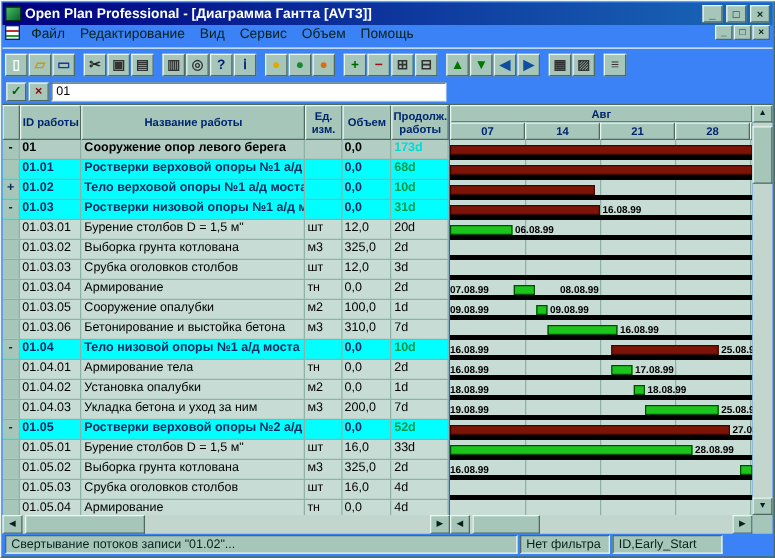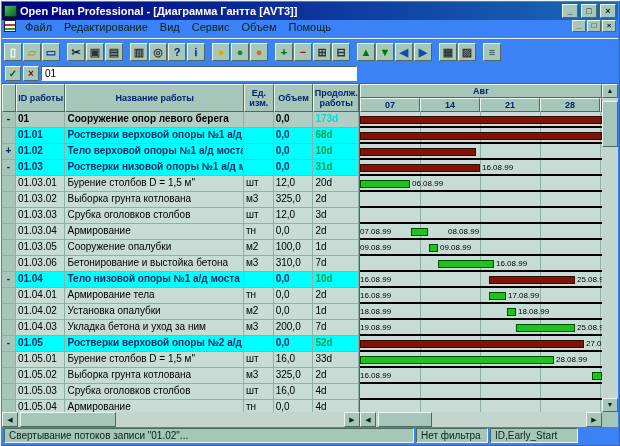--- a/index.html
+++ b/index.html
@@ -71,21 +71,21 @@
   .gantt-pane { width:242px; display:flex; flex-direction:column; overflow:hidden; }
   .gantt-head { height:28px; flex-shrink:0; }
   .month-cell { height:14px; font-size:9px; font-weight:bold; color:#00256e;
                 display:flex; align-items:center; justify-content:center;text-align:center; }
   .week-row { height:14px; display:flex; }
   .wk { width:60px; font-size:9px; font-weight:bold; color:#00256e; display:flex;
         align-items:center; justify-content:center; }
   .wk.fill { flex:1; }
   .gantt-body { flex:1; position:relative; overflow:hidden; background:#c6dcd4; }
   .vline { position:absolute; top:0; bottom:0; width:1px; background:#8fb0a6; }
-  .grow { height:16px; border-bottom:2px solid #000000; position:relative; }
+  .grow { height:16px; border-bottom:4px solid #000000; position:relative;font-weight:bold; }
   .bar { position:absolute; top:4px; height:8px; }
   .bar.task { background:#1ec41e; border:1px solid #004c00; }
   .bar.summary { background:#7e1408; border:1px solid #380803; }
   .blabel { position:absolute; top:3px; font-size:8px; line-height:10px; color:#000; white-space:nowrap; }
   .blabel.before { left:0; text-align:left; overflow:hidden; }
 
   
   .vscroll { width:16px; display:flex; flex-direction:column; background:#c2d6cd; }
   .sbtn { width:16px; height:14px; font-size:7px; line-height:12px; text-align:center; color:#08221a; flex-shrink:0; }
   .vtrack { flex:1; position:relative; }

